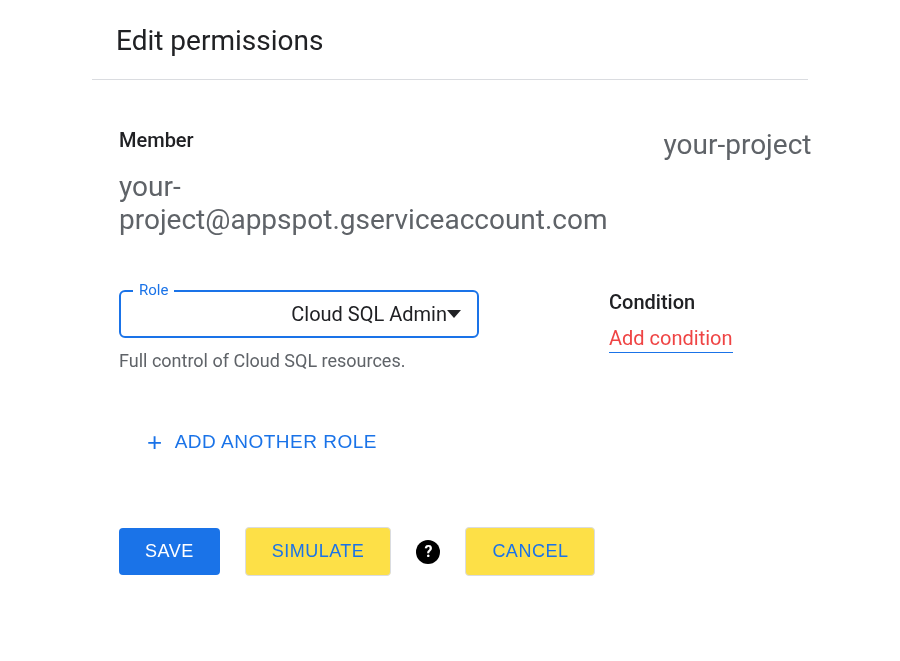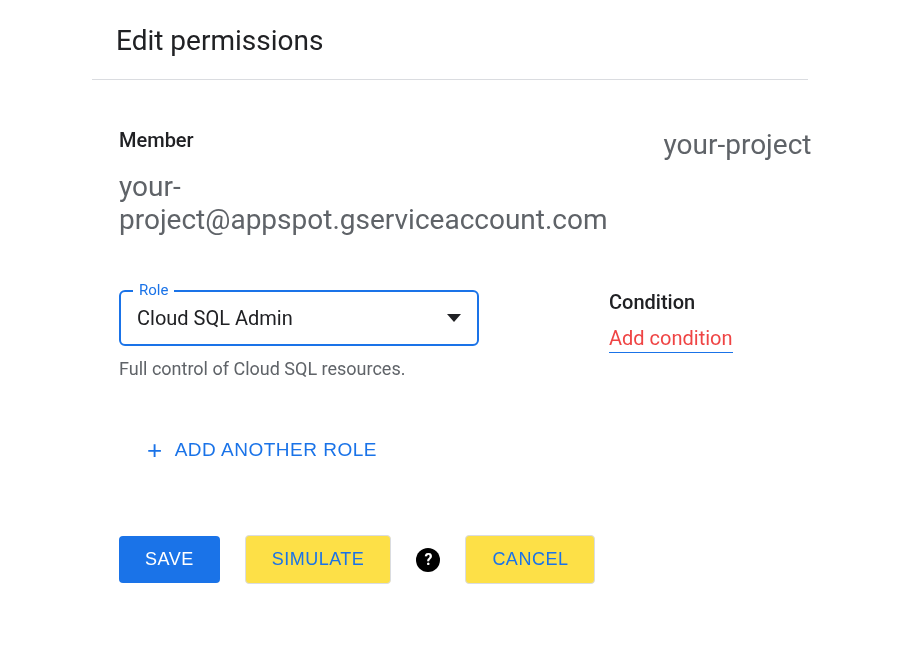--- a/index.html
+++ b/index.html
@@ -57,40 +57,41 @@
       gap: 130px;
       align-items: flex-start;
     }
     .role-block {
       flex: 0 0 360px;
     }
     .role-select-wrap {
       position: relative;
       border: 2px solid #1a73e8;
       border-radius: 6px;
-      height: 56px;
+      height: 48px;
       display: flex;
       align-items: center;
       padding: 0 16px;
       cursor: pointer;
     }
     .role-floating-label {
       position: absolute;
       top: -11px;
       left: 12px;
       background: #fff;
       padding: 0 6px;
       font-size: 15px;
       color: #1a73e8;
       font-weight: 400;
     }
     .role-selected {
       font-size: 20px;
       color: #202124;
       flex: 1;
+      text-align: right;
     }
     .dropdown-arrow {
       width: 0;
       height: 0;
       border-left: 7px solid transparent;
       border-right: 7px solid transparent;
       border-top: 8px solid #202124;
     }
     .role-description {
       font-size: 18px;

